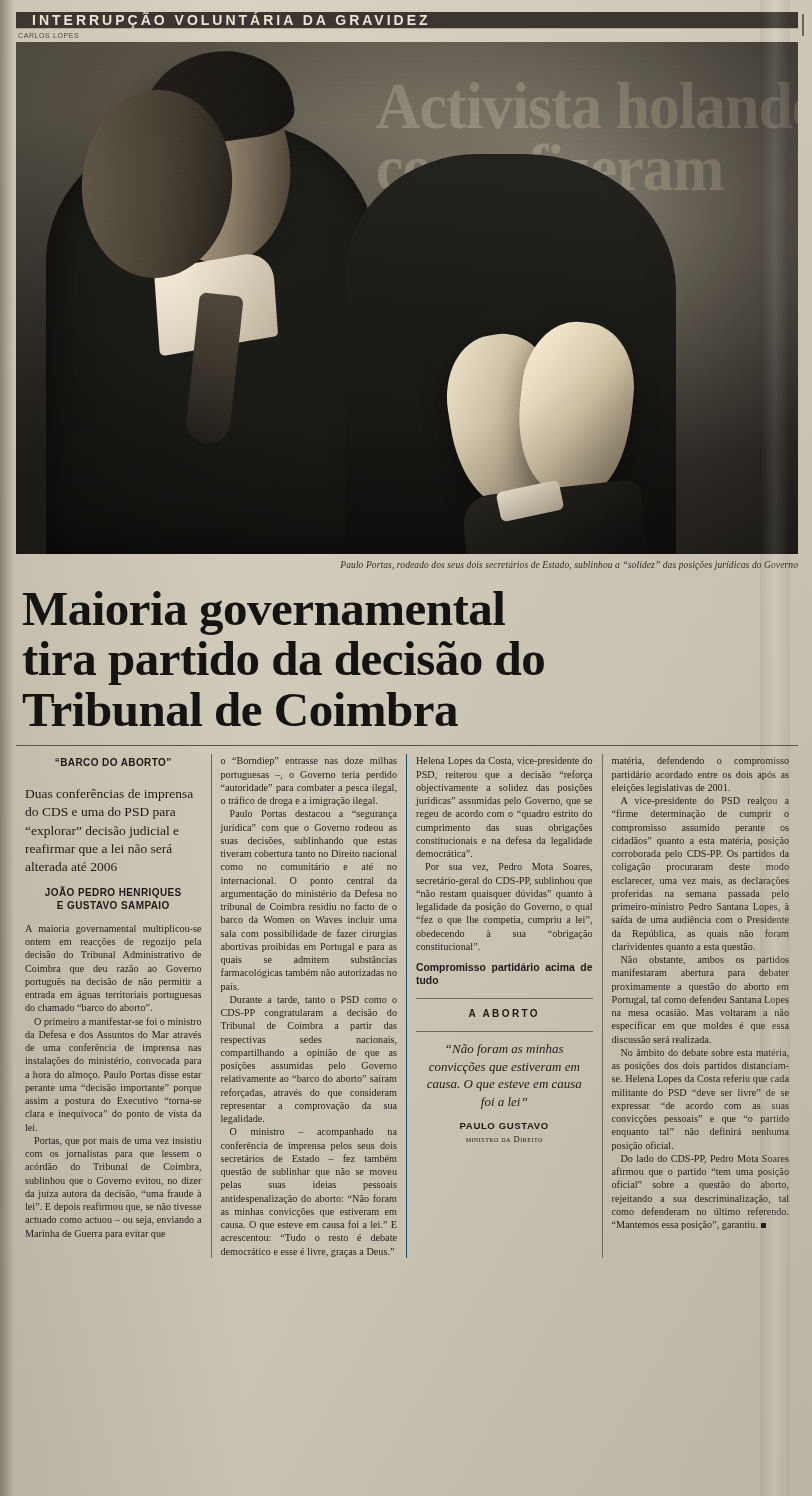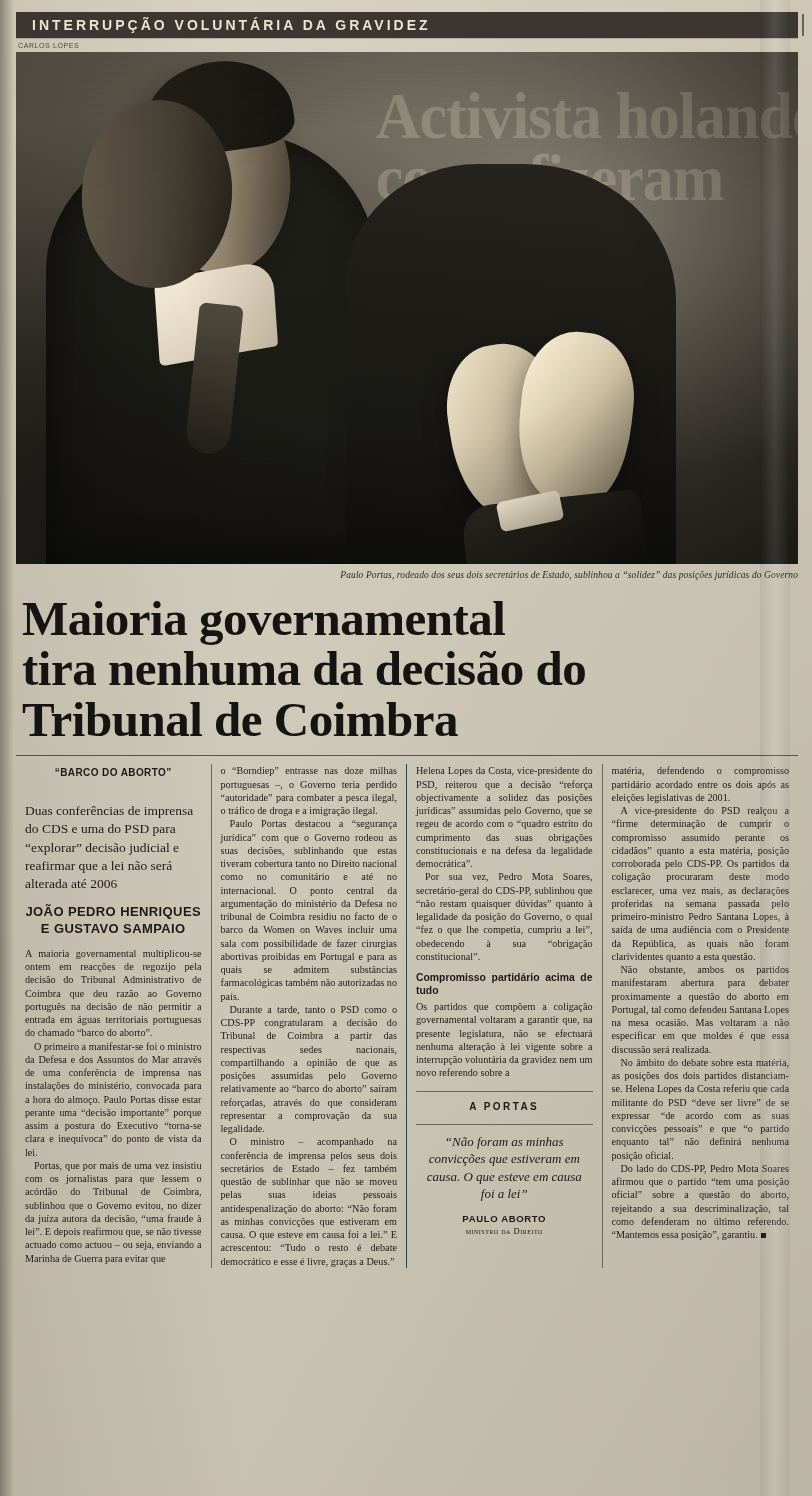--- a/index.html
+++ b/index.html
@@ -23,21 +23,21 @@
   .page{
     position:absolute;
     left:16px;top:12px;right:14px;bottom:10px;
   }
 
   
   .banner{
     position:relative;
     background:#3b3730;
     color:#e9e4d6;
-    height:26px;
+    height:16px;
     display:flex;align-items:center;
     padding-left:16px;
     letter-spacing:3px;
     font-weight:bold;
     font-size:14px;
     font-family:"Liberation Sans", sans-serif;
     box-shadow:0 1px 0 rgba(0,0,0,0.15);
   }
   .banner .tick{
     position:absolute;right:-6px;top:2px;width:10px;height:22px;
@@ -198,32 +198,32 @@
   .col.c3{border-right:1px solid #6c665b;}
   .col p{margin:0 0 0 0;text-indent:9px;}
   .col p.first{text-indent:0;}
 
   .kicker{
     font-family:"Liberation Sans", sans-serif;
     font-weight:bold;
     font-size:10px;
     letter-spacing:0.4px;
     text-align:center;
-    margin:2px 0 23px 0;
+    margin:2px 0 16px 0;
   }
   .lede{
     font-size:13.5px;
     line-height:1.34;
     text-align:left;
     margin:0 0 10px 0;
   }
   .byline{
     text-align:center;
     font-family:"Liberation Sans", sans-serif;
-    font-size:13px;
+    font-size:10px;
     font-weight:bold;
     letter-spacing:0.4px;
     margin:10px 0 9px 0;
     line-height:1.35;
   }
   .subhead{
     font-family:"Liberation Sans", sans-serif;
     font-weight:bold;
     font-size:10.4px;
     line-height:1.2;
@@ -315,21 +315,21 @@
       </div>
 
       <div class="grain"></div>
       <div class="vignette"></div>
     </div>
     <div class="caption">Paulo Portas, rodeado dos seus dois secretários de Estado, sublinhou a “solidez” das posições jurídicas do Governo</div>
   </div>
 
   <h1 class="headline">
     <span>Maioria governamental</span>
-    <span>tira nenhuma da decisão do</span>
+    <span>tira partido da decisão do</span>
     <span>Tribunal de Coimbra</span>
   </h1>
 
   <div class="rule"></div>
 
   <div class="cols">
 
     <div class="col c1">
       <div class="kicker">“BARCO DO ABORTO”</div>
       <div class="lede">Duas conferências de imprensa do CDS e uma do PSD para “explorar” decisão judicial e reafirmar que a lei não será alterada até 2006</div>
@@ -346,27 +346,26 @@
       <p class="first">o “Borndiep” entrasse nas doze milhas portuguesas –, o Governo teria perdido “autoridade” para combater a pesca ilegal, o tráfico de droga e a imigração ilegal.</p>
       <p>Paulo Portas destacou a “segurança jurídica” com que o Governo rodeou as suas decisões, sublinhando que estas tiveram cobertura tanto no Direito nacional como no comunitário e até no internacional. O ponto central da argumentação do ministério da Defesa no tribunal de Coimbra residiu no facto de o barco da Women on Waves incluir uma sala com possibilidade de fazer cirurgias abortivas proibidas em Portugal e para as quais se admitem substâncias farmacológicas também não autorizadas no país.</p>
       <p>Durante a tarde, tanto o PSD como o CDS-PP congratularam a decisão do Tribunal de Coimbra a partir das respectivas sedes nacionais, compartilhando a opinião de que as posições assumidas pelo Governo relativamente ao “barco do aborto” saíram reforçadas, através do que consideram representar a comprovação da sua legalidade.</p>
       <p>O ministro – acompanhado na conferência de imprensa pelos seus dois secretários de Estado – fez também questão de sublinhar que não se moveu pelas suas ideias pessoais antidespenalização do aborto: “Não foram as minhas convicções que estiveram em causa. O que esteve em causa foi a lei.” E acrescentou: “Tudo o resto é debate democrático e esse é livre, graças a Deus.”</p>
     </div>
 
     <div class="col c3">
       <p class="first">Helena Lopes da Costa, vice-presidente do PSD, reiterou que a decisão “reforça objectivamente a solidez das posições jurídicas” assumidas pelo Governo, que se regeu de acordo com o “quadro estrito do cumprimento das suas obrigações constitucionais e na defesa da legalidade democrática”.</p>
       <p>Por sua vez, Pedro Mota Soares, secretário-geral do CDS-PP, sublinhou que “não restam quaisquer dúvidas” quanto à legalidade da posição do Governo, o qual “fez o que lhe competia, cumpriu a lei”, obedecendo à sua “obrigação constitucional”.</p>
       <div class="subhead">Compromisso partidário acima de tudo</div>
-      <p class="first">Os partidos que compõem a coligação governamental voltaram a garantir que, na presente legislatura, não se efectuará nenhuma alteração à lei vigente sobre a interrupção voluntária da gravidez nem um novo referendo sobre a</p>
 
       <div class="hr-thin"></div>
-      <div class="frase-label">A PORTAS</div>
+      <div class="frase-label">A ABORTO</div>
       <div class="hr-thin"></div>
       <div class="quote">“Não foram as minhas convicções que estiveram em causa. O que esteve em causa foi a lei”</div>
-      <div class="quote-author">PAULO ABORTO</div>
+      <div class="quote-author">PAULO GUSTAVO</div>
       <div class="quote-role">ministro da Direito</div>
     </div>
 
     <div class="col c4">
       <p class="first">matéria, defendendo o compromisso partidário acordado entre os dois após as eleições legislativas de 2001.</p>
       <p>A vice-presidente do PSD realçou a “firme determinação de cumprir o compromisso assumido perante os cidadãos” quanto a esta matéria, posição corroborada pelo CDS-PP. Os partidos da coligação procuraram deste modo esclarecer, uma vez mais, as declarações proferidas na semana passada pelo primeiro-ministro Pedro Santana Lopes, à saída de uma audiência com o Presidente da República, as quais não foram clarividentes quanto a esta questão.</p>
       <p>Não obstante, ambos os partidos manifestaram abertura para debater proximamente a questão do aborto em Portugal, tal como defendeu Santana Lopes na mesa ocasião. Mas voltaram a não especificar em que moldes é que essa discussão será realizada.</p>
       <p>No âmbito do debate sobre esta matéria, as posições dos dois partidos distanciam-se. Helena Lopes da Costa referiu que cada militante do PSD “deve ser livre” de se expressar “de acordo com as suas convicções pessoais” e que “o partido enquanto tal” não definirá nenhuma posição oficial.</p>
       <p><span>Do lado do CDS-PP, Pedro Mota Soares afirmou que o partido “tem uma posição oficial” sobre a questão do aborto, rejeitando a sua descriminalização, tal como defenderam no último referendo. “Mantemos essa posição”, garantiu.</span><span class="endmark"></span></p>
     </div>

